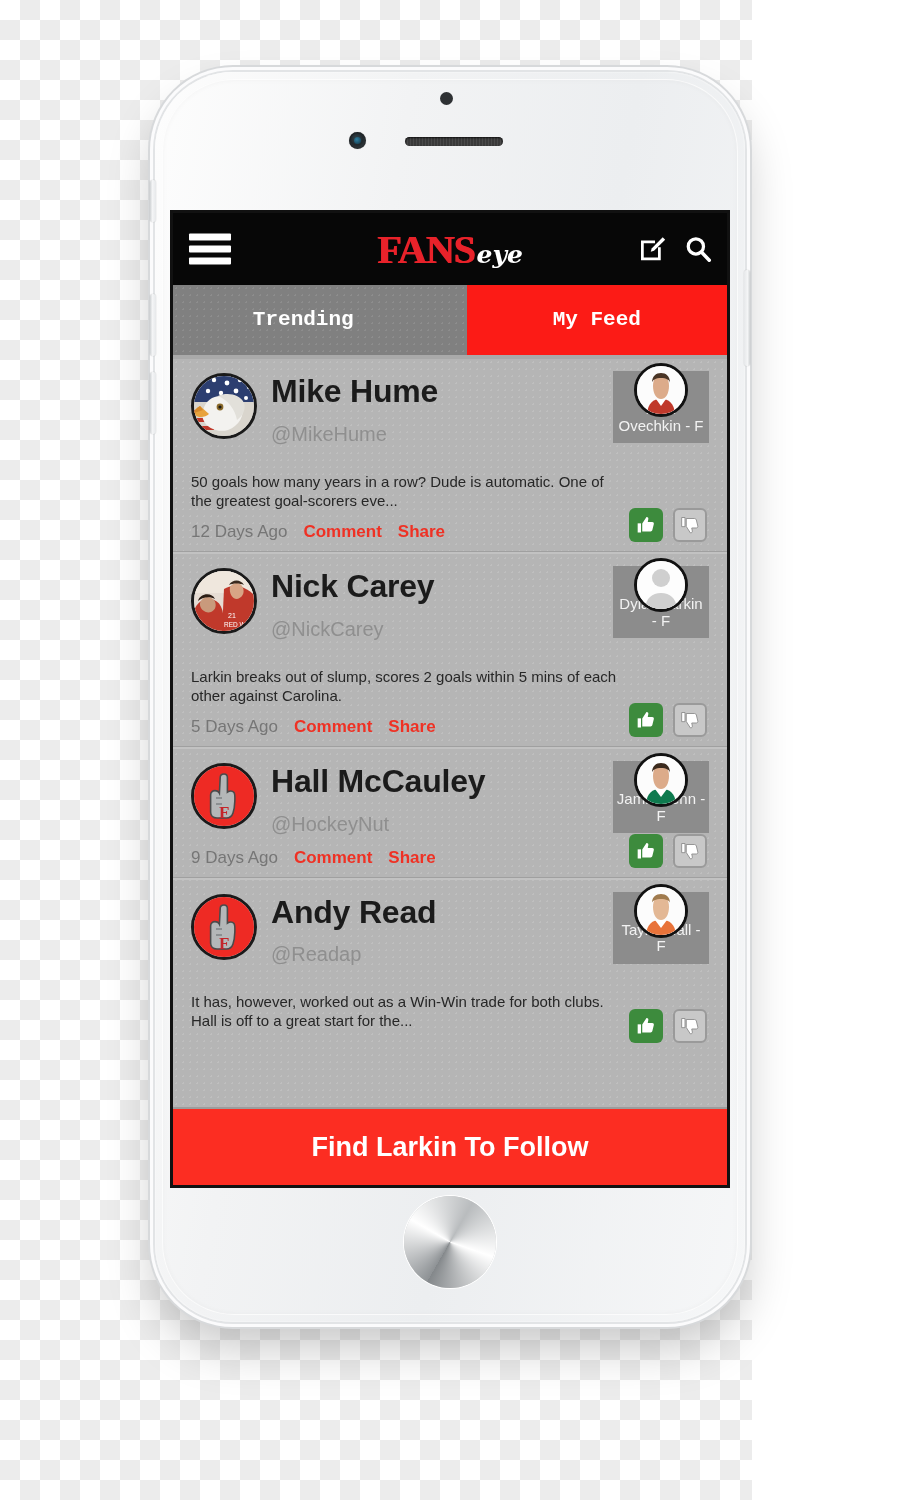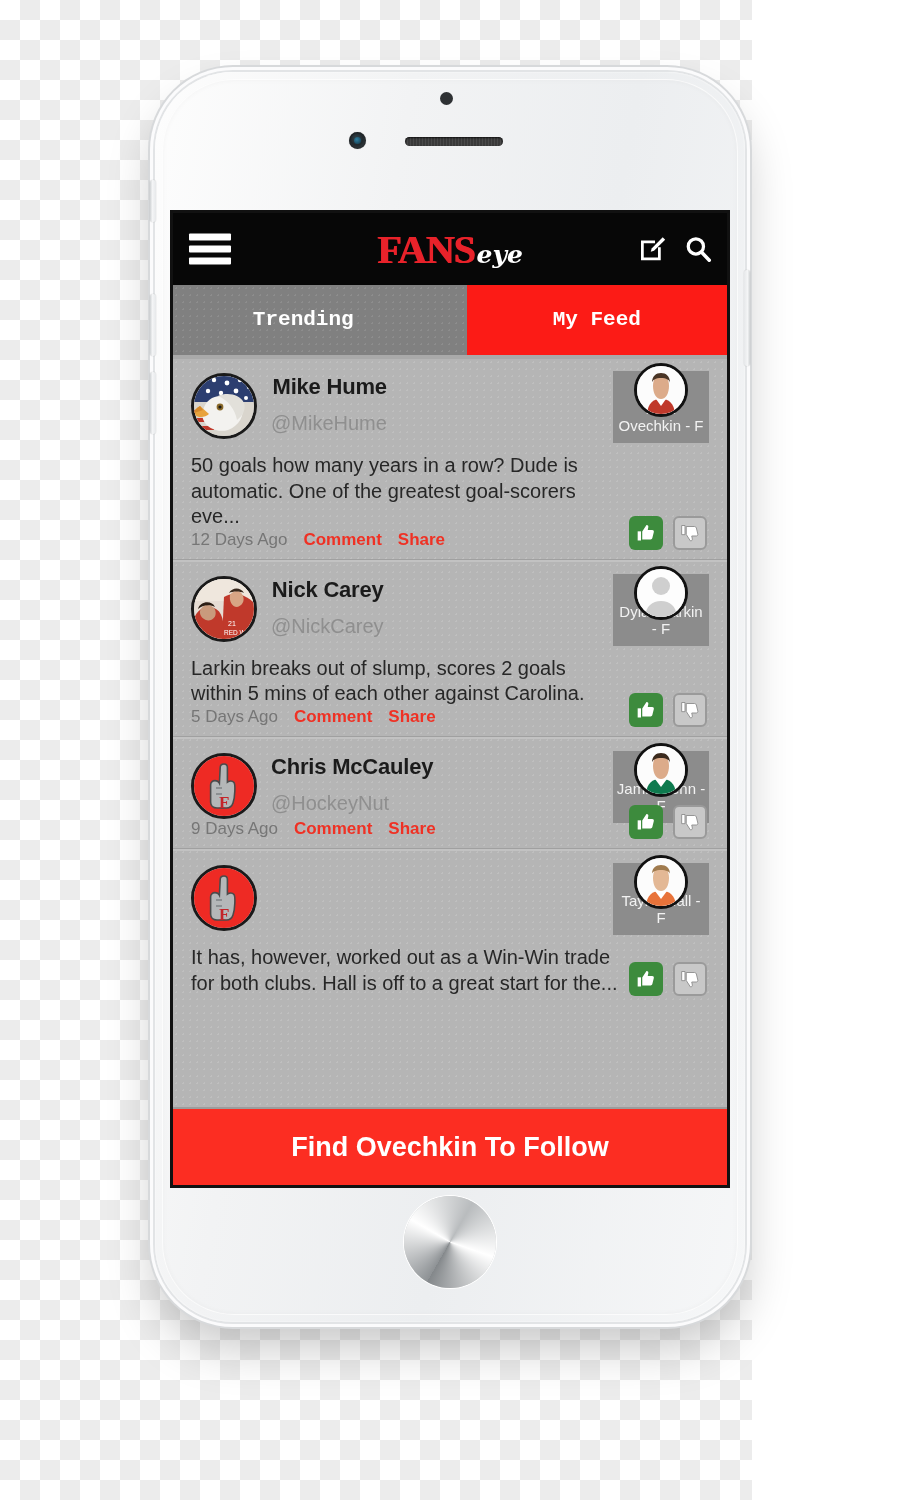--- a/index.html
+++ b/index.html
@@ -155,21 +155,21 @@
   .post + .post{ border-top:2px solid #c2c2c2; box-shadow:0 -1px 0 #a0a0a0; }
 
   .post-head{ display:flex; align-items:flex-start; gap:14px; }
   .avatar{
     width:66px; height:66px; border-radius:50%; flex:0 0 66px;
     border:3px solid #1a1a1a; overflow:hidden; position:relative; background:#cfcfcf;
   }
   .avatar svg{ display:block; width:100%; height:100%; }
 
   .names{ padding-top:2px; min-width:0; }
-  .post-name{ font-size:22px; font-weight:bold; color:#1b1b1b; line-height:1.05; letter-spacing:-.2px;text-align:right; }
+  .post-name{ font-size:32px; font-weight:bold; color:#1b1b1b; line-height:1.05; letter-spacing:-.2px;text-align:right; }
   .post-handle{ font-size:20px; color:#8f8f8f; margin-top:14px; }
 
   
   .player-badge{
     position:absolute; right:18px; top:12px;
     width:96px; min-height:72px;
     background:#8c8c8c;
     text-align:center;
     padding:30px 3px 5px 3px;
   }
@@ -177,25 +177,25 @@
     position:absolute; left:50%; top:-8px; transform:translateX(-50%);
     width:54px; height:54px; border-radius:50%;
     border:3px solid #111; overflow:hidden; background:#ddd;
   }
   .player-badge .pb-avatar svg{ display:block; width:100%; height:100%; }
   .player-badge .pb-name{
     font-size:15px; color:#f2f2f2; line-height:1.12; word-wrap:break-word;
   }
 
   .post-body{
-    margin-top:14px; font-size:20px; line-height:1.28; color:#272727;
+    margin-top:26px; font-size:15px; line-height:1.28; color:#272727;
     max-width:430px;
   }
 
-  .post-foot{ display:flex; align-items:flex-end; gap:16px; }
+  .post-foot{ display:flex; align-items:flex-end; gap:16px; margin-top:12px; }
   .post-time{ font-size:17px; color:#767676; }
   .post-action{ font-size:17px; font-weight:bold; color:#ef3124; cursor:pointer; }
 
   .vote-group{ position:absolute; right:20px; bottom:10px; display:flex; gap:10px; }
   .vote-btn{ width:34px; height:34px; border-radius:6px; display:flex; align-items:center; justify-content:center; cursor:pointer; }
   .vote-up{ background:#3d8b3d; }
   .vote-down{ background:#c8c8c8; border:2px solid #9a9a9a; }
   .vote-btn svg{ display:block; }
 
   
@@ -390,21 +390,21 @@
           <div class="post-head">
             <div class="avatar">
               <svg viewBox="0 0 60 60">
                 <rect width="60" height="60" fill="#ee2a24"></rect>
                 <path d="M30 8c2 0 3.4 1.6 3.4 3.6v14.6c2-1.4 5-1.6 6.6.4 1.4 1.8 1.2 14-1 20.4-1 3-3.4 5-6.6 5H23c-3.6 0-6.4-2.4-6.4-6V29c0-2.6 2-4.4 4.4-4.4 2 0 3.6 1 4.4 2.6l.8-15.6c0-2 1.6-3.6 3.8-3.6z" fill="#b4b7b8" stroke="#4b4b4b" stroke-width="1.6"></path>
                 <path d="M22 32h6M22 38h6" stroke="#7e8284" stroke-width="1.4"></path>
                 <text x="25" y="52" font-size="17" font-weight="bold" fill="#c4252a" font-family="serif">F</text>
               </svg>
             </div>
             <div class="names">
-              <div class="post-name">Chris McCauley</div>
+              <div class="post-name">Hall McCauley</div>
               <div class="post-handle">@HockeyNut</div>
             </div>
           </div>
 
           <div class="player-badge">
             <div class="pb-avatar">
               <svg viewBox="0 0 48 48">
                 <rect width="48" height="48" fill="#fcfcfc"></rect>
                 <path d="M9 48c1-11 6-15 15-15s14 4 15 15z" fill="#0e7a4e"></path>
                 <path d="M18 33h12l-6 8z" fill="#ffffff"></path>
@@ -441,20 +441,24 @@
         <div class="post">
           <div class="post-head">
             <div class="avatar">
               <svg viewBox="0 0 60 60">
                 <rect width="60" height="60" fill="#ee2a24"></rect>
                 <path d="M30 8c2 0 3.4 1.6 3.4 3.6v14.6c2-1.4 5-1.6 6.6.4 1.4 1.8 1.2 14-1 20.4-1 3-3.4 5-6.6 5H23c-3.6 0-6.4-2.4-6.4-6V29c0-2.6 2-4.4 4.4-4.4 2 0 3.6 1 4.4 2.6l.8-15.6c0-2 1.6-3.6 3.8-3.6z" fill="#b4b7b8" stroke="#4b4b4b" stroke-width="1.6"></path>
                 <path d="M22 32h6M22 38h6" stroke="#7e8284" stroke-width="1.4"></path>
                 <text x="25" y="52" font-size="17" font-weight="bold" fill="#c4252a" font-family="serif">F</text>
               </svg>
             </div>
+            <div class="names">
+              <div class="post-name">Andy Read</div>
+              <div class="post-handle">@Readap</div>
+            </div>
           </div>
 
           <div class="player-badge">
             <div class="pb-avatar">
               <svg viewBox="0 0 48 48">
                 <rect width="48" height="48" fill="#fcfcfc"></rect>
                 <path d="M9 48c1-11 6-15 15-15s14 4 15 15z" fill="#e8733a"></path>
                 <path d="M18 33h12l-6 8z" fill="#ffffff"></path>
                 <path d="M16 20c0-7 3-11 8-11s8 4 8 11-3 13-8 13-8-6-8-13z" fill="#e3b895"></path>
                 <path d="M15 16c0-6 4-9 9-9s9 3 9 9c0-2-4-4-9-4s-9 2-9 4z" fill="#a07b4e"></path>
@@ -481,21 +485,21 @@
                 <path d="M2 3h4v11H2z" fill="#fff" stroke="#8d8d8d" stroke-width="1.1"></path>
                 <path d="M7.5 13.8 12.4 21.4c1.5.3 2.6-.7 2.4-2.2l-.7-3.6h5.4c1.3 0 2.2-1.1 1.9-2.3L19.6 5.9c-.2-1-1.1-1.7-2.1-1.7H7.5z" fill="#fff" stroke="#8d8d8d" stroke-width="1.1"></path>
               </svg>
             </div>
           </div>
         </div>
 
       </div>
 
       <div id="cta-button">
-        <span>Find Ovechkin To Follow</span>
+        <span>Find Larkin To Follow</span>
       </div>
 
     </div>
 
     <div id="home-button"></div>
   </div>
 
 </div>
 
 </body></html>

